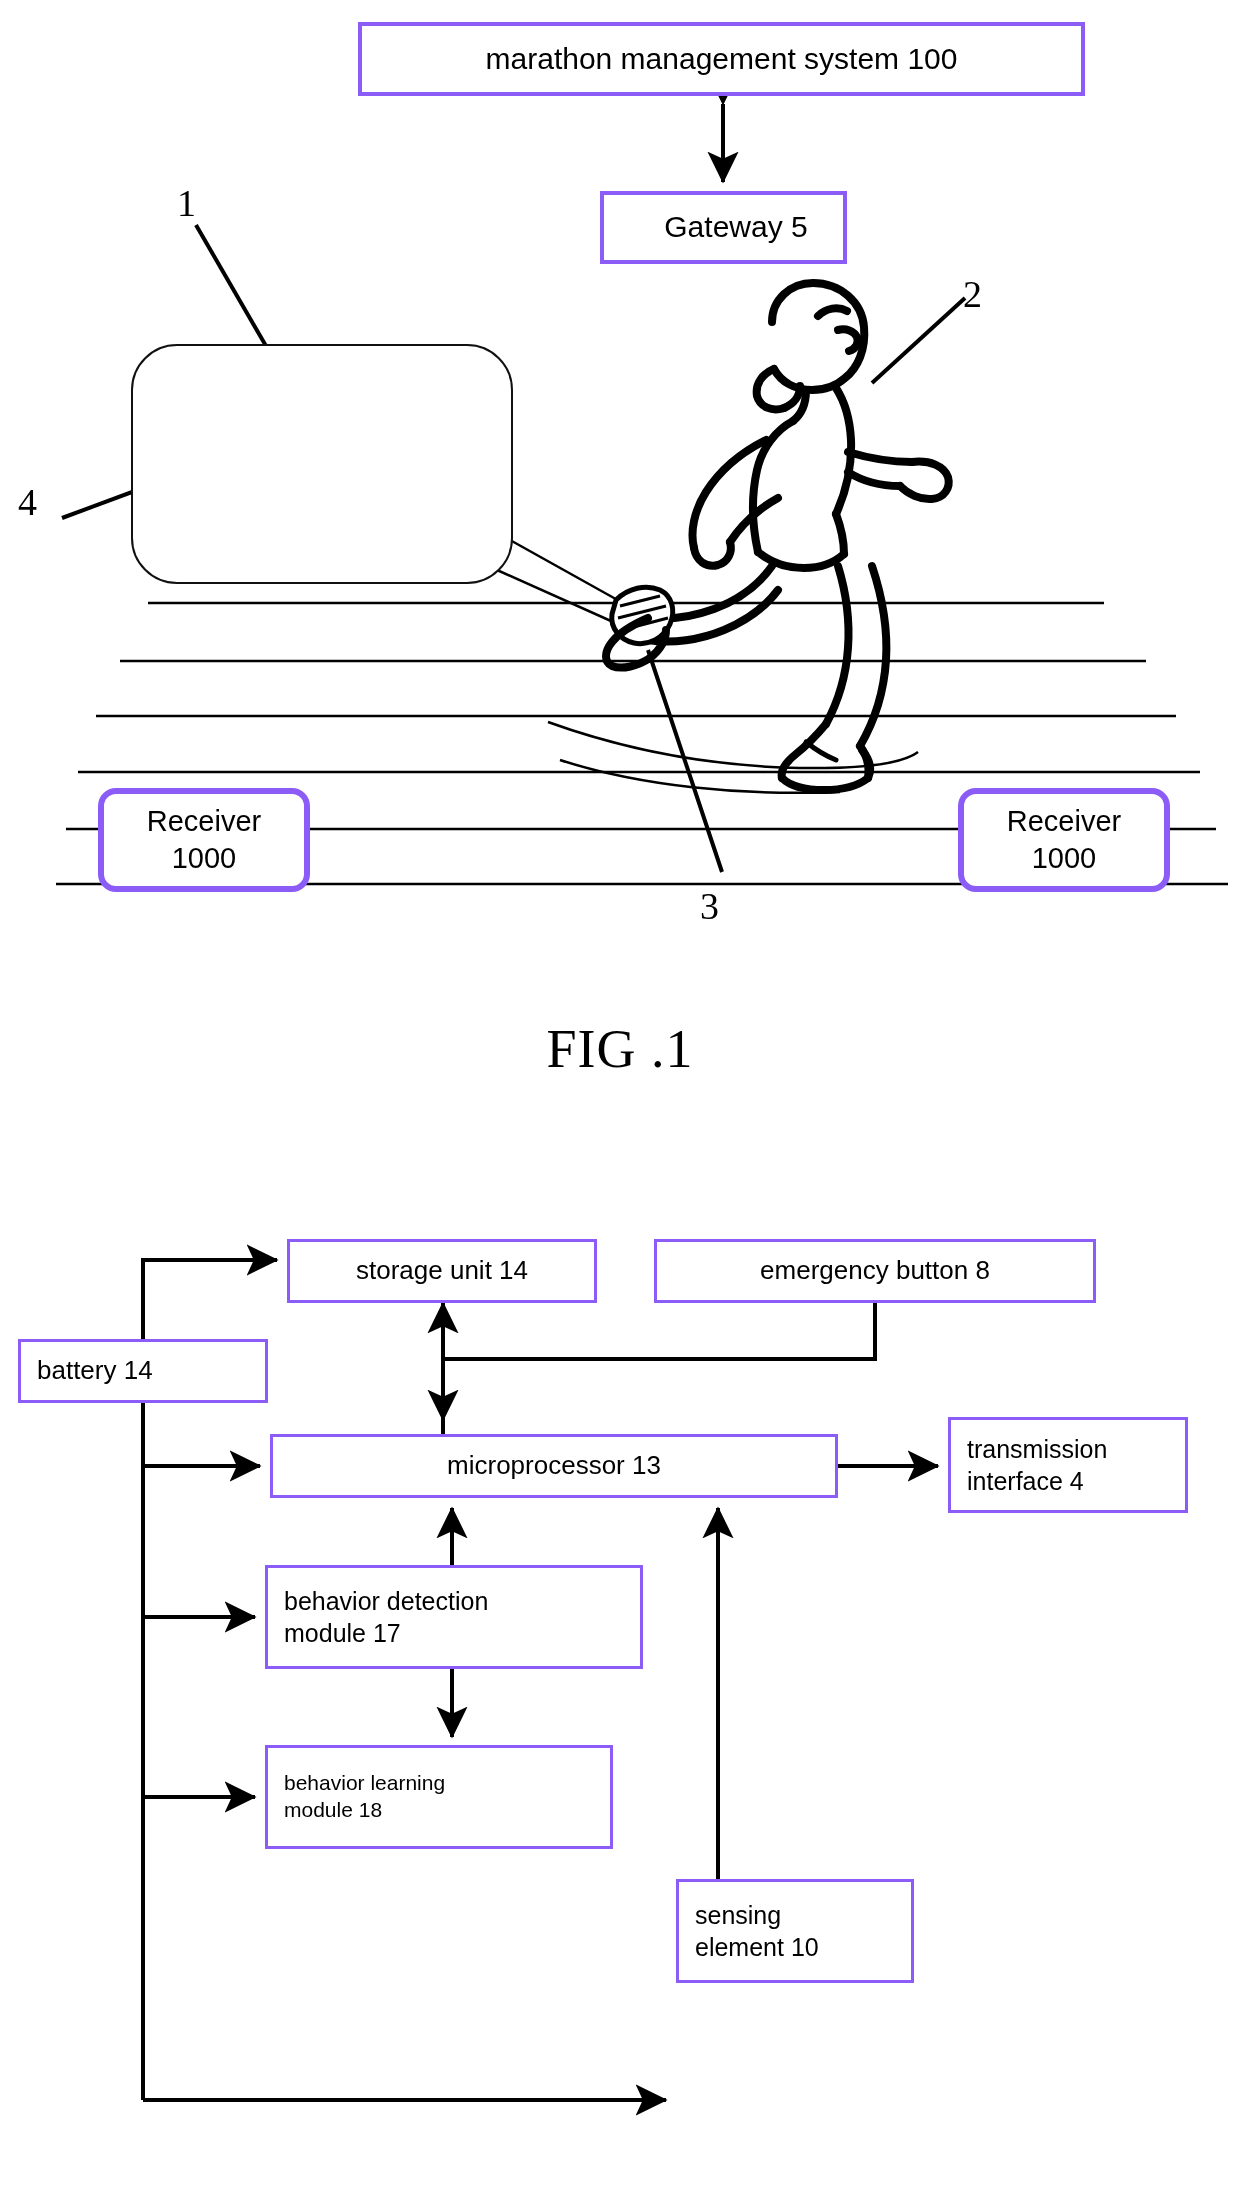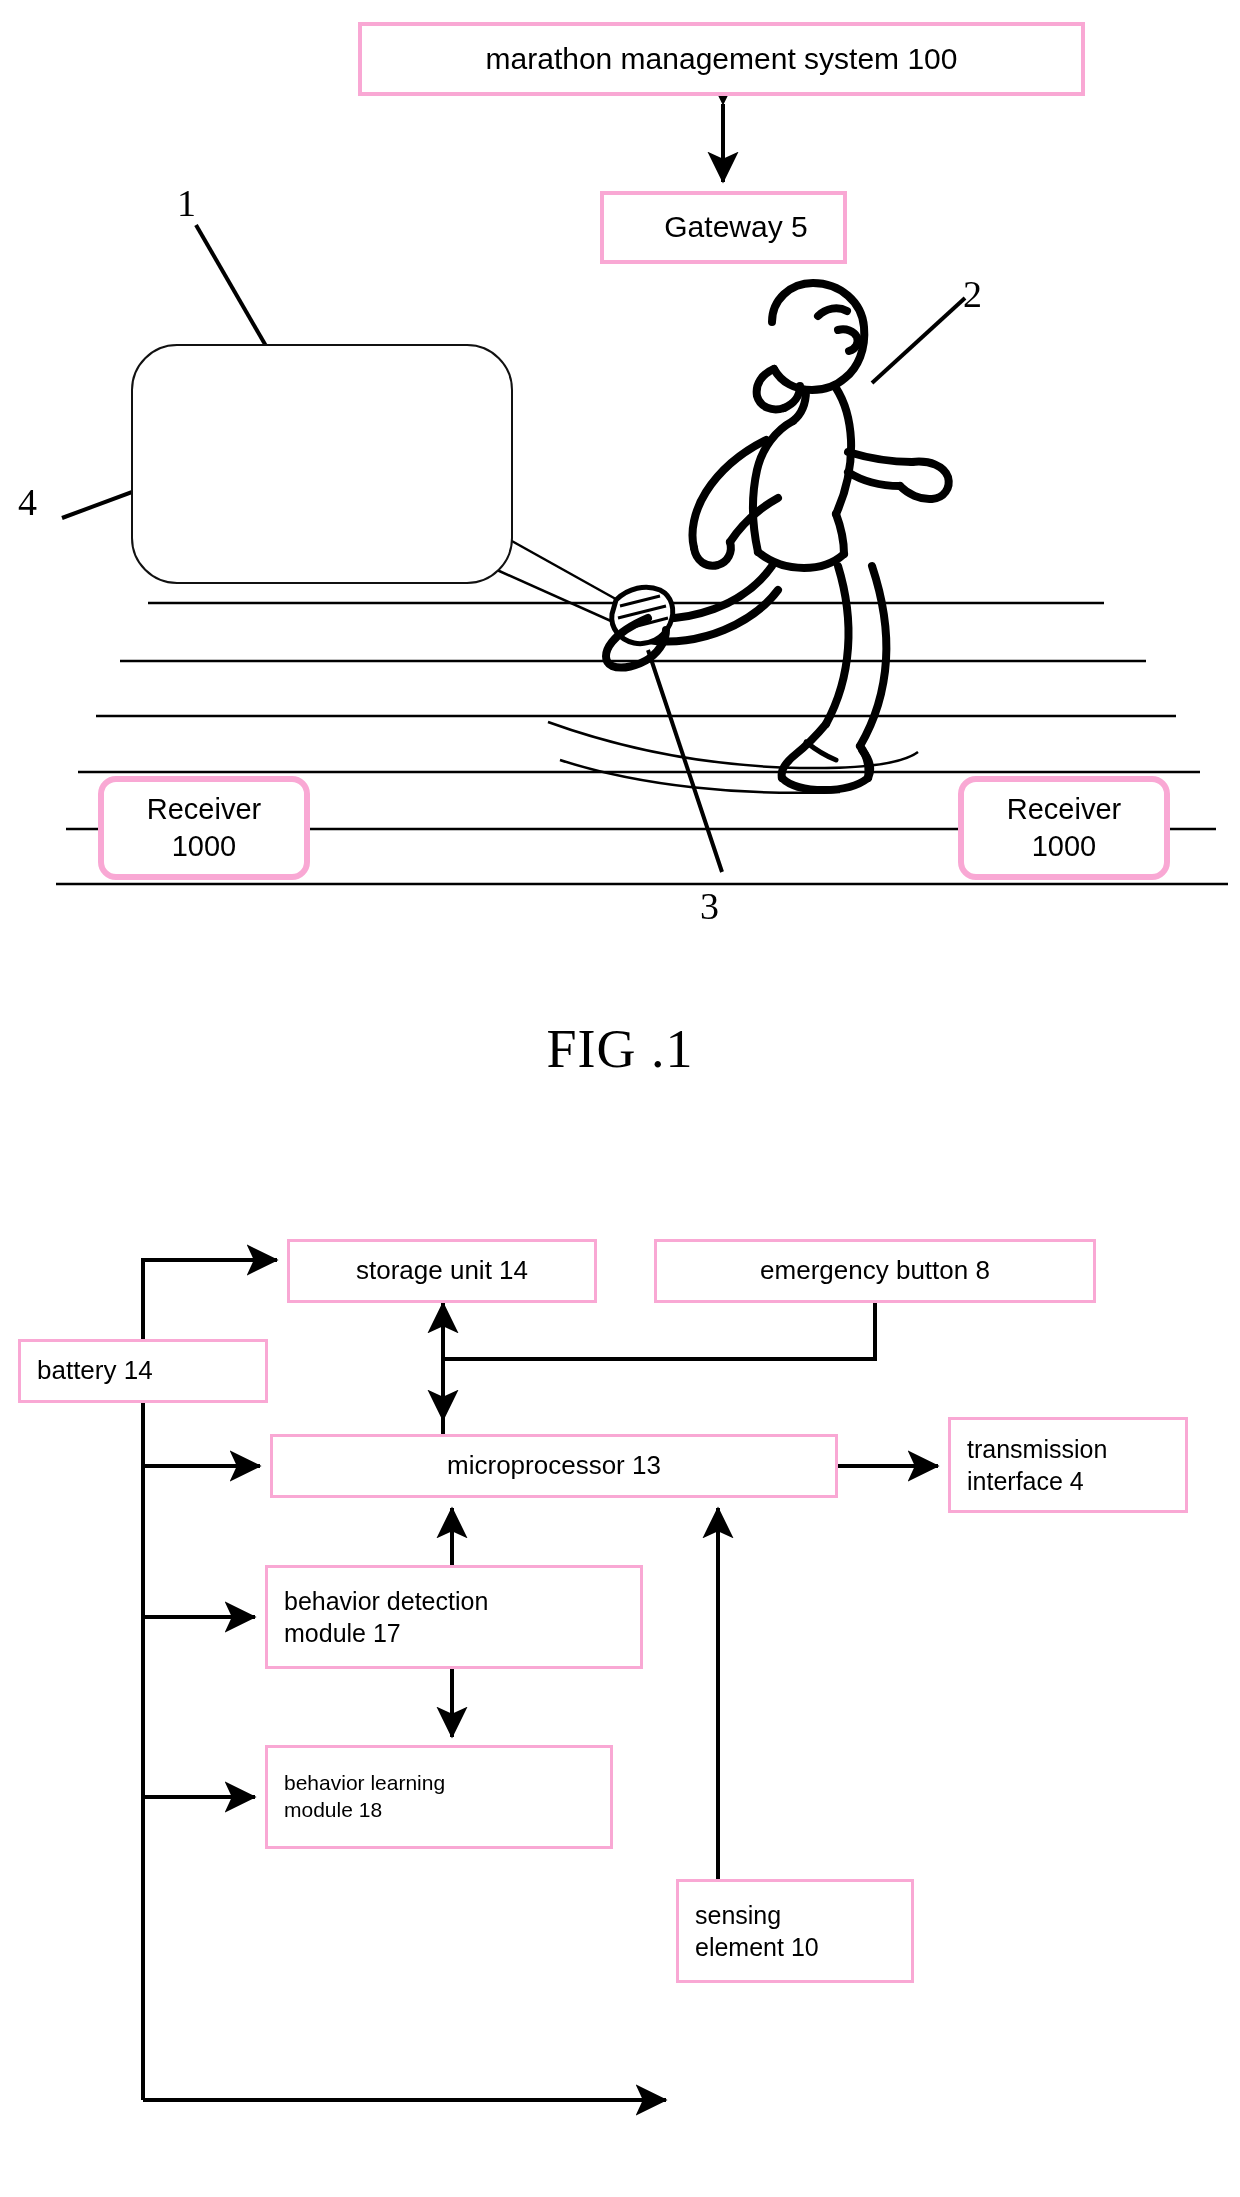--- a/index.html
+++ b/index.html
@@ -22,34 +22,35 @@
   .svg-layer {
     position: absolute; left: 0; top: 0;
     width: 100%; height: 100%;
     pointer-events: none;
   }
 
   
   .box {
     position: absolute;
     background: #ffffff;
-    border: 3px solid #f9a8d4;
+    border: 3px solid #8b5cf6;
     display: flex;
     align-items: center;
     justify-content: center;
     font-size: 26px;
     line-height: 1.28;
     text-align: center;
     white-space: pre-line;
     z-index: 5;
   }
   .box.thick { border-width: 4px; }
   .box.rounded {
     border-width: 6px;
     border-radius: 18px;
+    margin-top: 12px;
   }
   .box.left-align {
     justify-content: flex-start;
     text-align: left;
     padding-left: 16px;
   }
 
   
   #mms-box {
     left: 358px; top: 22px; width: 727px; height: 74px;

